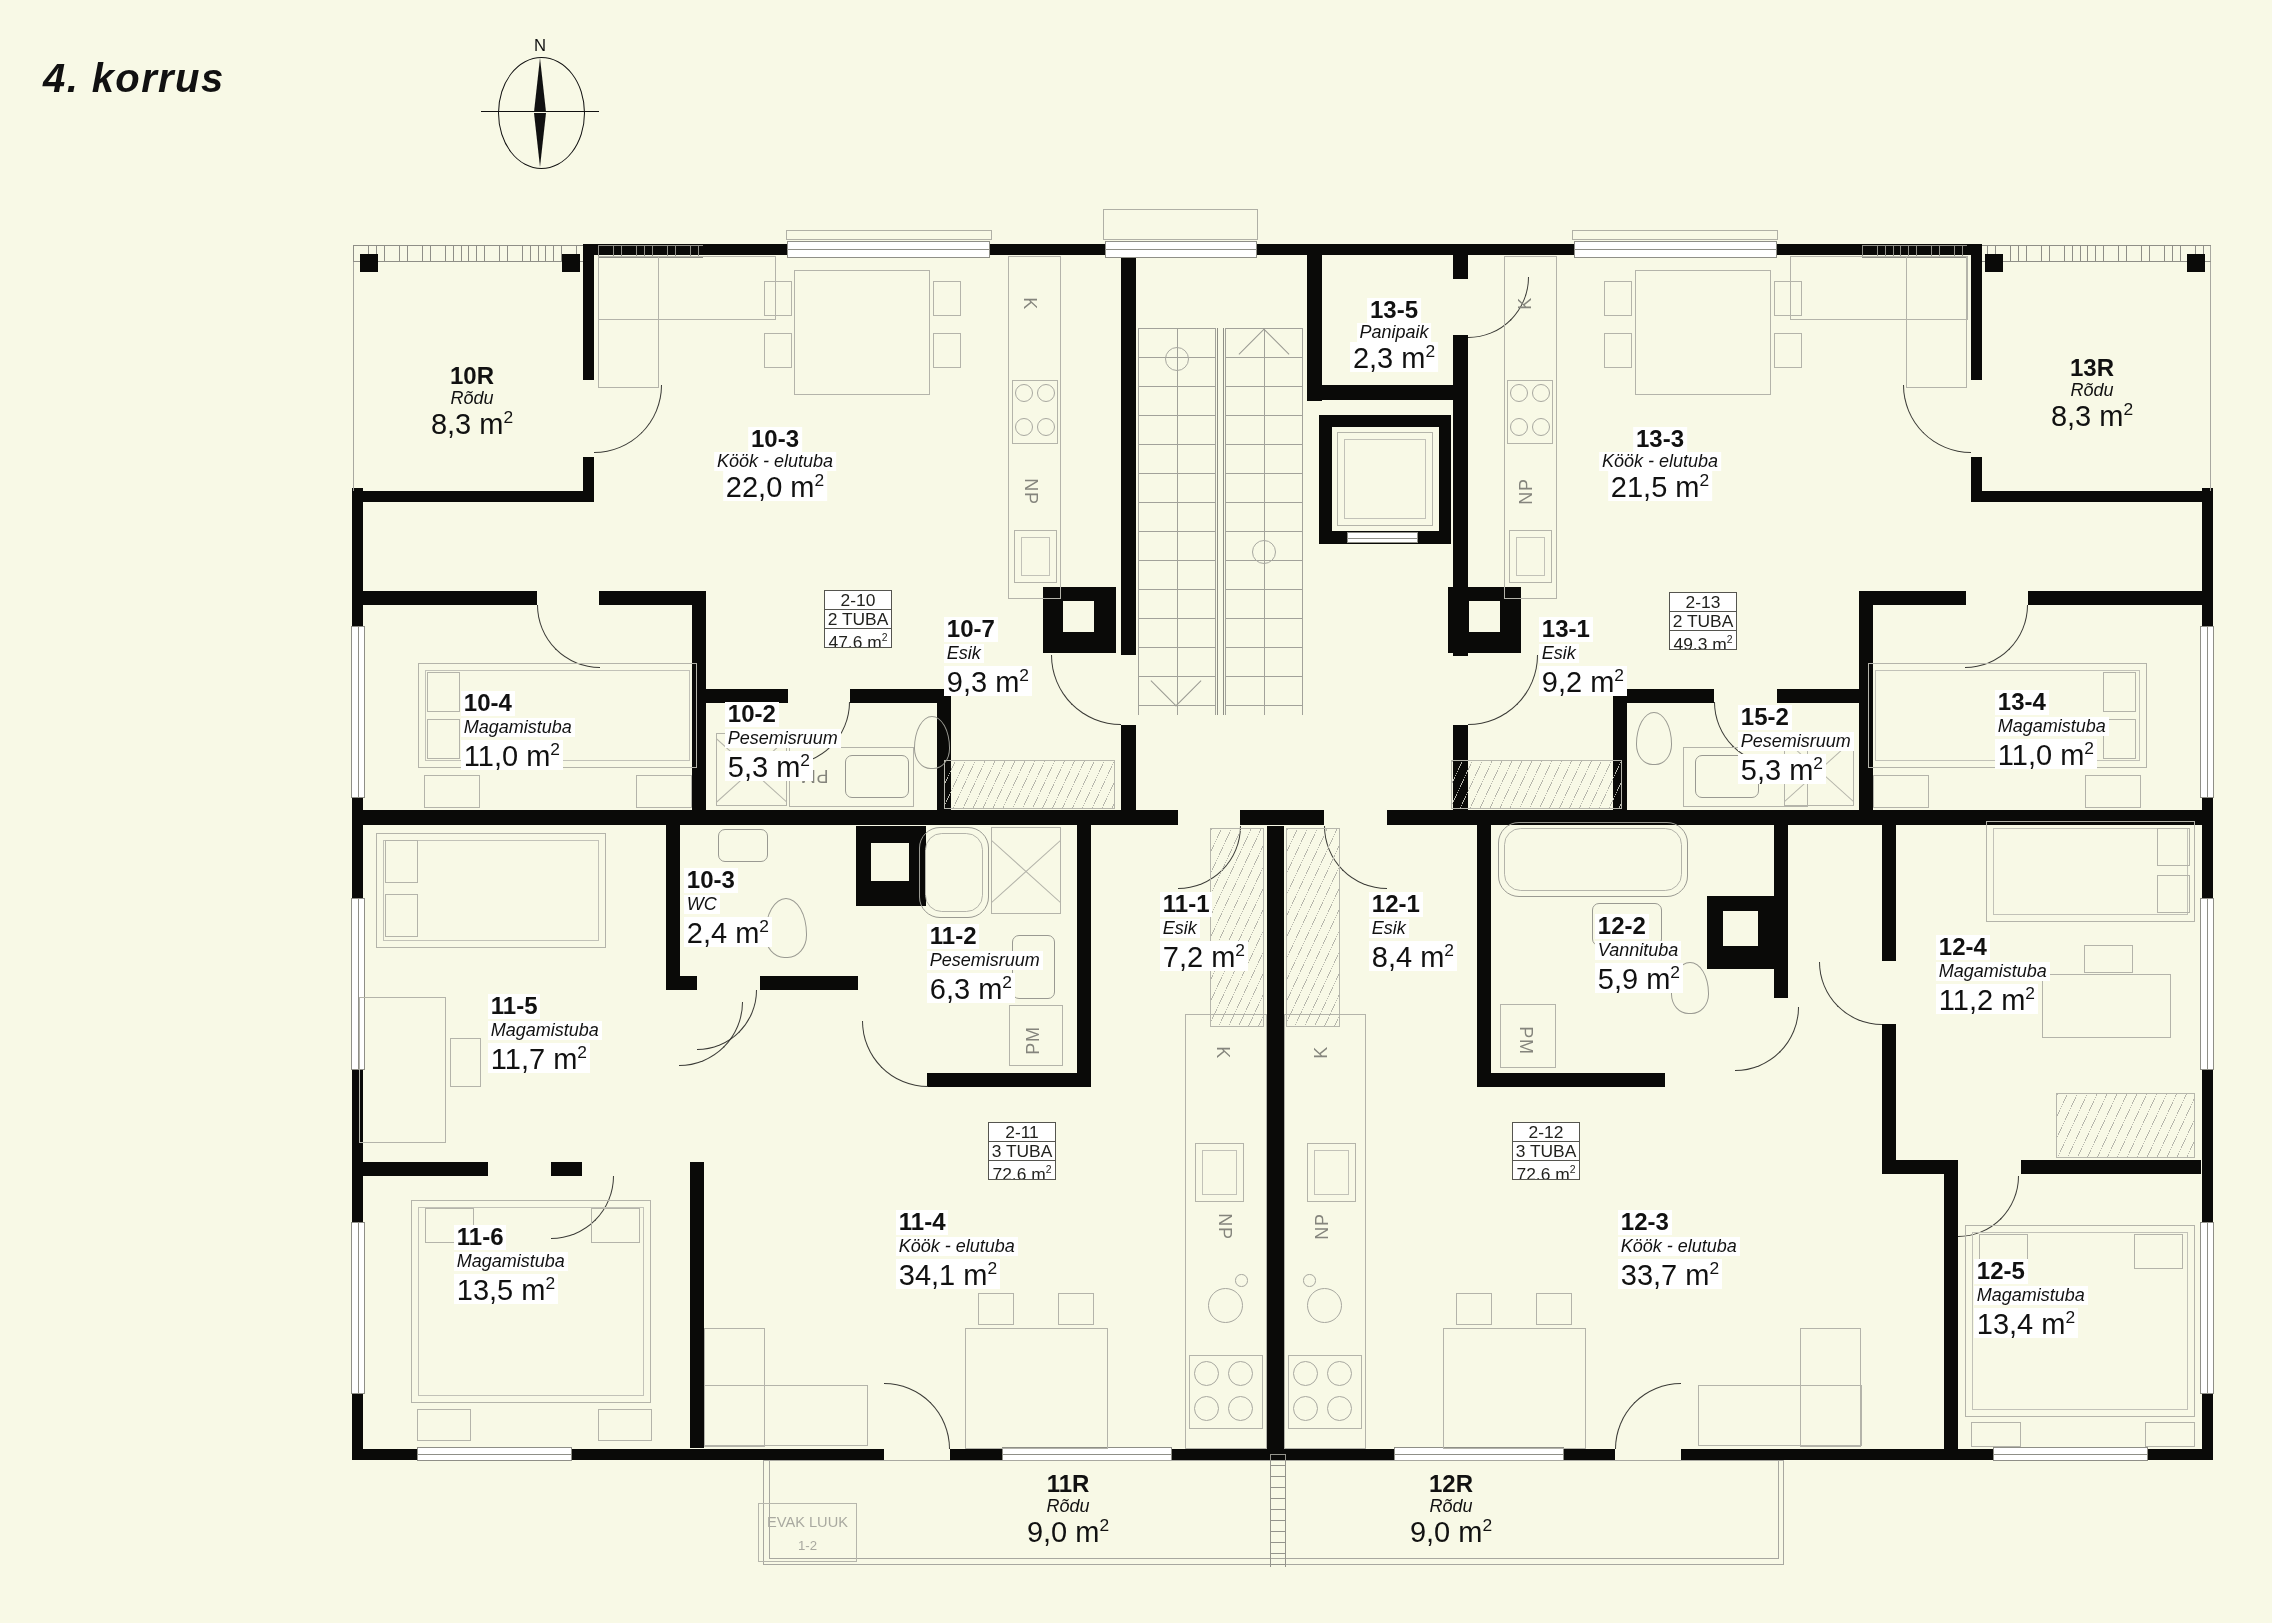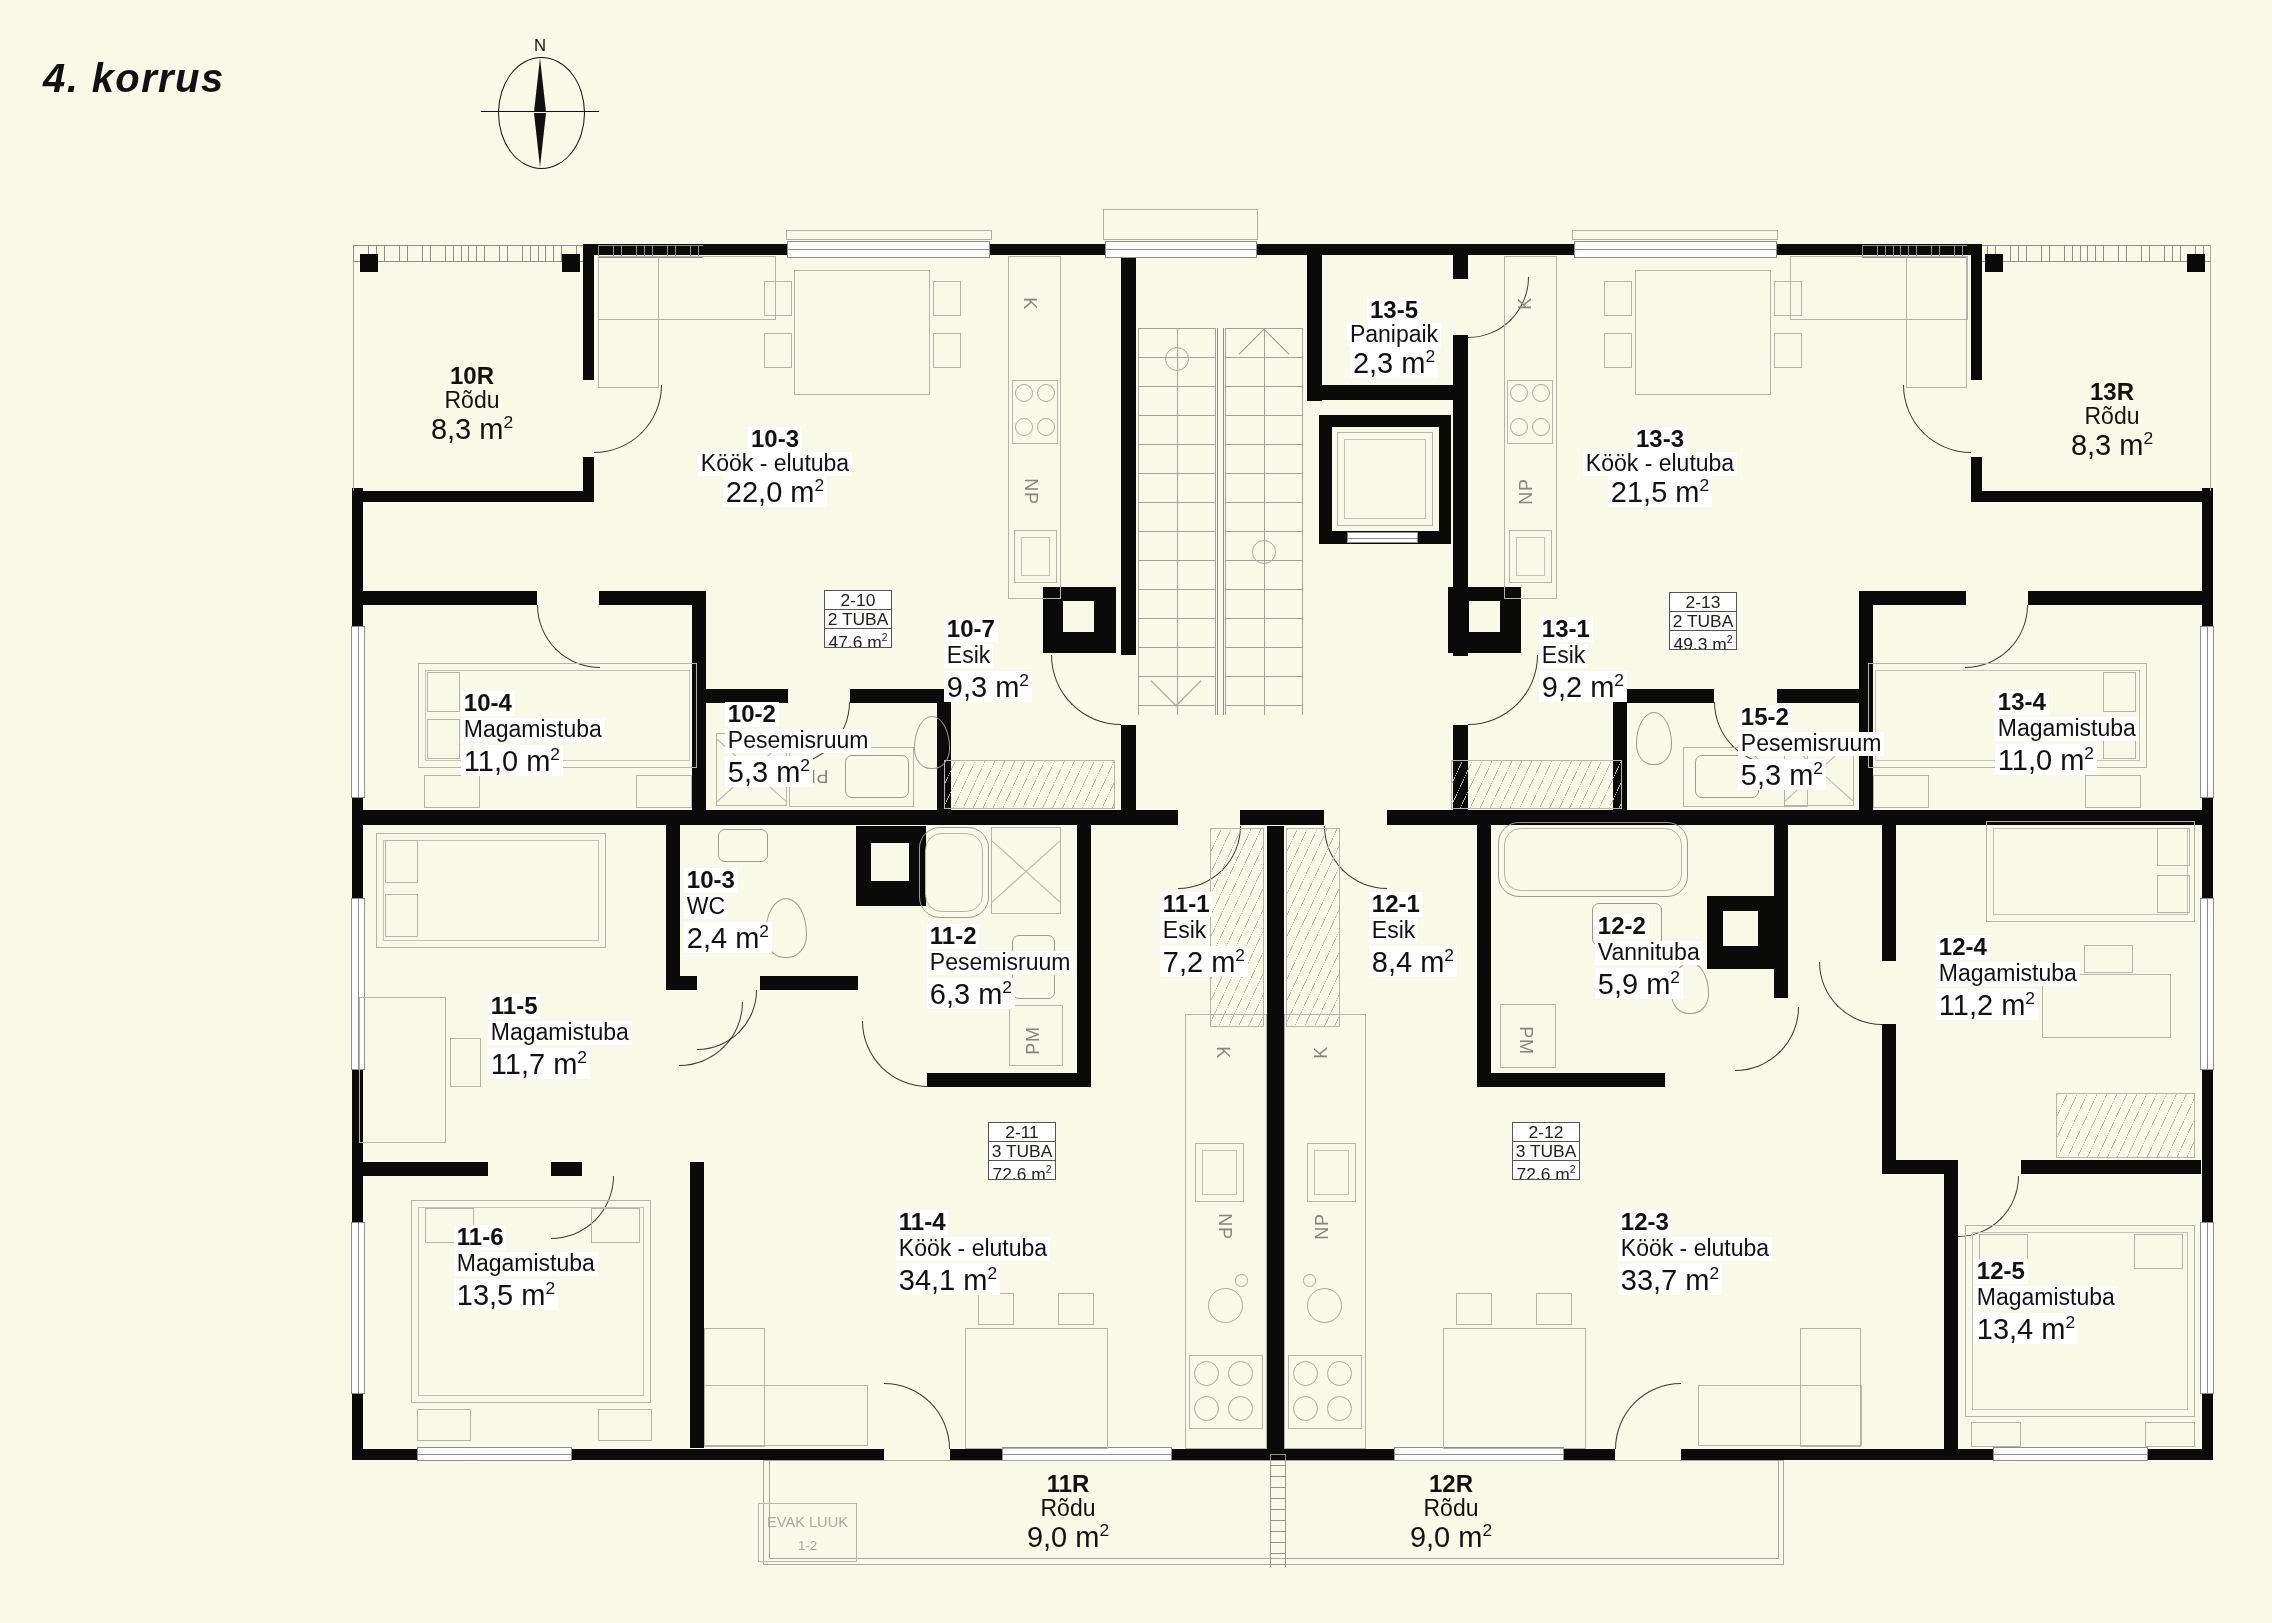--- a/index.html
+++ b/index.html
@@ -39,21 +39,21 @@
   .al{position:absolute;color:#85857d;font-size:18px;letter-spacing:0.7px;white-space:nowrap;}
   .rot90{transform:rotate(90deg);}
   .rot270{transform:rotate(-90deg);}
   .rot180{transform:rotate(180deg);}
   .rl{position:absolute;line-height:1.04;}
   .rl.c{transform:translateX(-50%);text-align:center;}
   .rl>div{width:max-content;background:#fff;padding:0 2.8px;}
   .rl.c>div{margin:0 auto;}
   .rl.nobg>div{background:transparent;}
   .rc{font-weight:700;font-size:24px;}
-  .rn{font-size:23px;margin-top:2.1px;}
+  .rn{font-size:18px;margin-top:2.1px;font-style:italic;}
   .ra{font-size:29px;margin-top:2.8px;}
   .ra sup{font-size:60%;}
   .ub{position:absolute;width:68px;background:#fff;border:1.4px solid #55554f;box-sizing:border-box;text-align:center;color:#22221e;}
   .ub>div{border-bottom:0.7px solid #55554f;font-size:17.4px;line-height:18px;height:18px;overflow:hidden;}
   .ub>div:last-child{border-bottom:none;}
   .ub sup{font-size:60%;}
   .title{position:absolute;left:43px;top:56px;font-size:40px;font-style:italic;font-weight:600;letter-spacing:1.4px;}
   .evak{position:absolute;border:0.7px solid #b6b6ac;color:#a9a9a0;text-align:center;box-sizing:border-box;}
   .evak .l1{font-size:14.6px;margin-top:9.8px;}
   .evak .l2{font-size:13.2px;margin-top:8.4px;}
@@ -398,21 +398,21 @@
     <div>2-12</div>
     <div>3 TUBA</div>
     <div><span>72,6</span>&nbsp;<span>m</span><sup>2</sup></div>
   </div>
 
   <div class="rl c nobg" style="left:472px;top:364px;">
     <div class="rc">10R</div>
       <div class="rn">Rõdu</div>
     <div class="ra"><span>8,3</span>&nbsp;<span>m</span><sup>2</sup></div>
   </div>
-  <div class="rl c nobg" style="left:2092px;top:380px;margin-left:20px;">
+  <div class="rl c nobg" style="left:2092px;top:356px;">
     <div class="rc">13R</div>
       <div class="rn">Rõdu</div>
     <div class="ra"><span>8,3</span>&nbsp;<span>m</span><sup>2</sup></div>
   </div>
   <div class="rl c" style="left:775px;top:427px;">
     <div class="rc">10-3</div>
       <div class="rn">Köök - elutuba</div>
     <div class="ra"><span>22,0</span>&nbsp;<span>m</span><sup>2</sup></div>
   </div>
   <div class="rl c" style="left:1660px;top:427px;">

